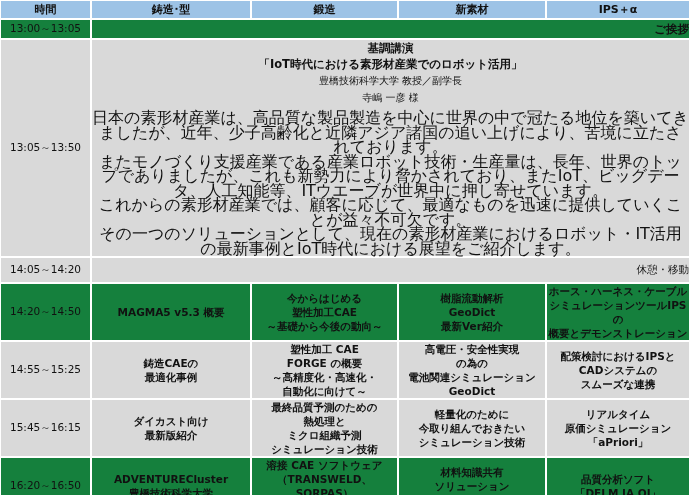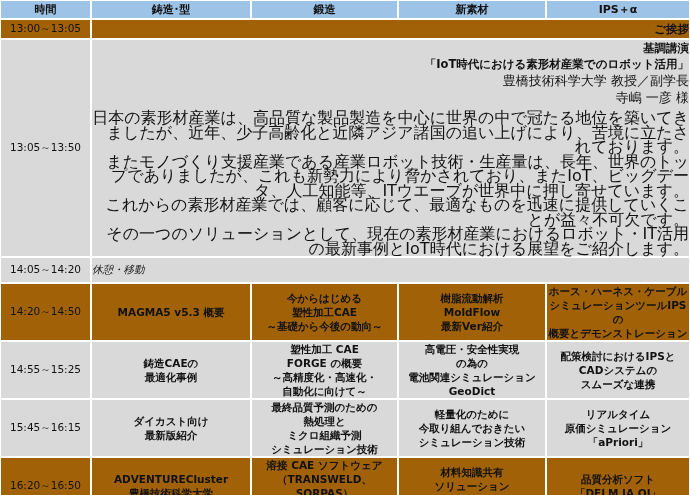--- a/index.html
+++ b/index.html
@@ -1,28 +1,28 @@
 <!DOCTYPE html>
 <html><head>
 <meta charset="utf-8">
 <style>
   html, body { margin:0; padding:0; background:#ffffff; }
   body { width:690px; height:495px; overflow:hidden; font-family:"DejaVu Sans", "Liberation Sans", sans-serif; color:#111; }
   table.sched { border-collapse:separate; border-spacing:2px 2px; width:692px; margin:-1px 0 0 -1px; table-layout:fixed; font-size:10.5px; }
   table.sched td, table.sched th { padding:0; vertical-align:middle; }
   th.hd { background:#9dc3e6; font-weight:bold; font-size:11px; height:17px; text-align:center; }
   td.t { text-align:center; font-size:10.5px; }
-  .light { background:#a16207; }
+  .light { background:#15803d; }
   .dark { background:#d9d9d9; }
   td.title { font-weight:bold; font-size:11.5px; padding-left:6px; text-align:right; }
-  td.span-c { text-align:left;font-style:italic; }
+  td.span-c { text-align:right; }
   td.cell { text-align:center; font-weight:bold; line-height:14px; font-size:10.5px; }
-  .keynote { padding:3px 0 3px 6px; text-align:right; }
+  .keynote { padding:3px 0 3px 6px; text-align:center; }
   .keynote .kt { font-weight:bold; font-size:11.5px; line-height:16px; }
-  .keynote .kl { font-size:13px; line-height:17px; }
+  .keynote .kl { font-size:10px; line-height:17px; }
   .keynote .body { margin-top:5px; font-size:16px; line-height:14.5px; }
   .keynote .body p { margin:0; }
 </style>
 </head>
 <body>
 
 <table class="sched">
   <colgroup>
     <col style="width:89px">
       <col style="width:158px">
@@ -66,21 +66,21 @@
     <td class="span-c dark" colspan="4">休憩・移動</td>
   </tr>
 
   <tr style="height:43px">
     <td class="t light">14:20～14:50</td>
     <td class="cell light"><span style="white-space:pre-line">MAGMA5 v5.3 概要</span></td>
     <td class="cell light"><span style="white-space:pre-line">今からはじめる
 塑性加工CAE
 ～基礎から今後の動向～</span></td>
     <td class="cell light"><span style="white-space:pre-line">樹脂流動解析
-MoldFlow
+GeoDict
 最新Ver紹介</span></td>
     <td class="cell light"><span style="white-space:pre-line">ホース・ハーネス・ケーブル
 シミュレーションツールIPSの
 概要とデモンストレーション</span></td>
   </tr>
 
   <tr style="height:55px">
     <td class="t dark">14:55～15:25</td>
     <td class="cell dark"><span style="white-space:pre-line">鋳造CAEの
 最適化事例</span></td>

